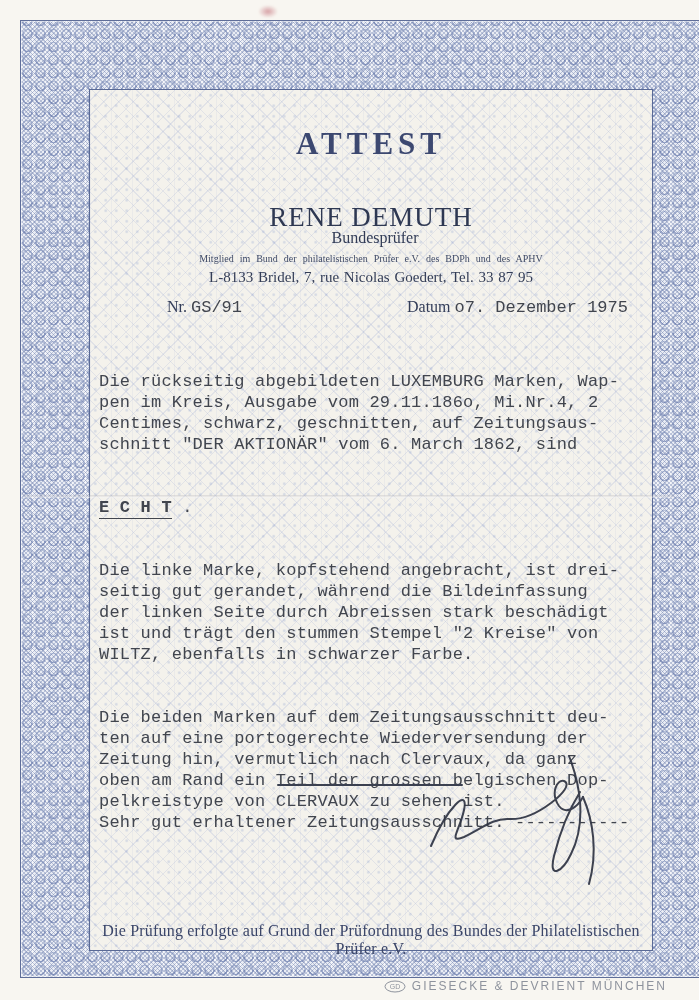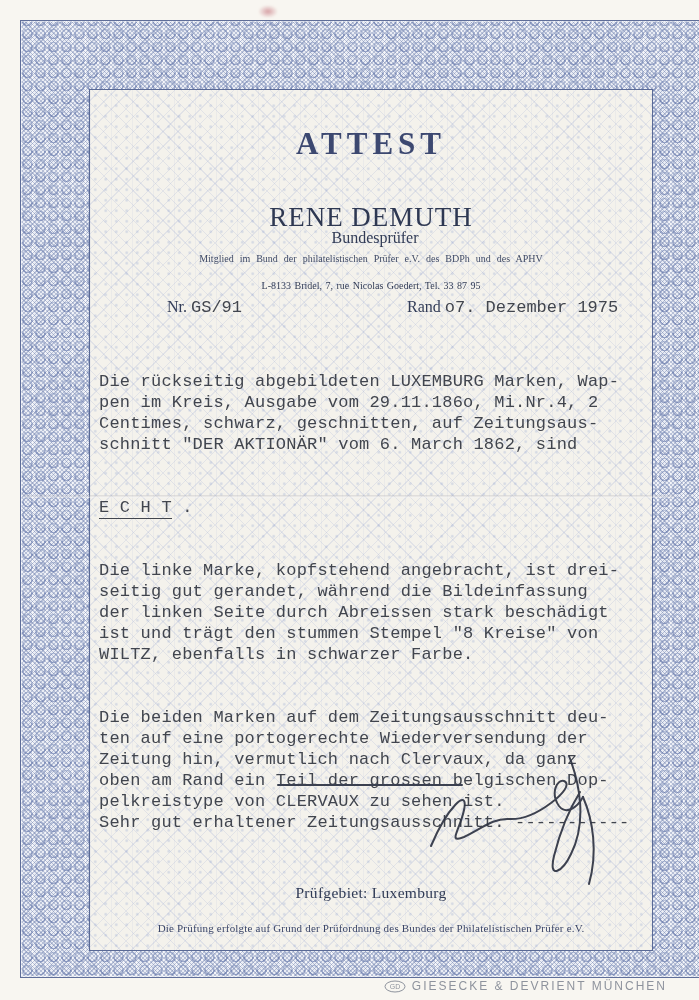--- a/index.html
+++ b/index.html
@@ -38,41 +38,41 @@
   .abs{position:absolute;}
   .centered{left:0;right:0;text-align:center;}
   
   .attest-title{
     top:36px;font-size:31px;font-weight:bold;letter-spacing:5px;
     color:#3c4870;
   }
   .examiner-name{top:112px;font-size:27px;letter-spacing:1px;color:#2e3852;}
   .examiner-role{top:139px;font-size:16px;color:#323c56;margin-left:8px;}
   .membership{top:163px;font-size:10px;word-spacing:3.5px;color:#3f4a66;}
-  .address{top:190px;font-size:10px;color:#323c56;word-spacing:1px;}
+  .address{top:179px;font-size:15px;color:#323c56;word-spacing:1px;}
   
   .meta-row{top:208px;left:9px;width:552px;height:22px;}
   .meta-label{font-size:16px;color:#333d58;}
   .tw{font-family:"Liberation Mono","DejaVu Sans Mono",monospace;color:#41454e;}
   .meta-value{font-size:17px;}
   .nr-group{position:absolute;left:68px;top:0;}
   .date-group{position:absolute;left:308px;top:0;}
   
   .body-block{
     top:239px;left:9px;width:554px;
     font-family:"Liberation Mono","DejaVu Sans Mono",monospace;
     font-size:17px;line-height:21px;letter-spacing:.2px;color:#41454e;
     white-space:pre;
   }
-  .verdict{border-bottom:1.5px solid #41454e;padding-bottom:1px;}
+  .verdict{border-bottom:1.5px solid #41454e;padding-bottom:1px;font-weight:bold;}
   
   .sig-line{top:694px;left:187px;width:186px;height:2px;background:#3a4050;border-radius:1px;}
   .sig-svg{top:660px;left:327px;}
   .pruefgebiet{top:794px;font-size:15.5px;letter-spacing:.3px;color:#2f3a55;}
-  .footer-line{top:832px;font-size:11px;color:#3a4568;letter-spacing:.2px;}
+  .footer-line{top:832px;font-size:16px;color:#3a4568;letter-spacing:.2px;}
   
   .red-smudge{
     left:258px;top:5px;width:20px;height:13px;
     background:radial-gradient(ellipse at center, rgba(186,88,100,.55), rgba(186,88,100,0) 70%);
     filter:blur(1px);
   }
   .crease{
     left:24px;top:495px;width:650px;height:3px;
     background:linear-gradient(180deg, rgba(130,130,142,.22), rgba(255,255,255,.45));
     filter:blur(.4px);
@@ -104,55 +104,54 @@
     <div class="abs centered membership">Mitglied im Bund der philatelistischen Prüfer e.V. des BDPh und des APHV</div>
 
     <div class="abs centered address">L-8133 Bridel, 7, rue Nicolas Goedert, Tel. 33 87 95</div>
 
     <div class="abs meta-row">
       <span class="nr-group">
         <span class="meta-label">Nr.</span>
         <span class="tw meta-value">GS/91</span>
       </span>
       <span class="date-group">
-        <span class="meta-label">Rand</span>
+        <span class="meta-label">Datum</span>
         <span class="tw meta-value">o7. Dezember 1975</span>
       </span>
     </div>
 
     <div class="abs body-block">
       <div>Die rückseitig abgebildeten LUXEMBURG Marken, Wap-
 pen im Kreis, Ausgabe vom 29.11.186o, Mi.Nr.4, 2
 Centimes, schwarz, geschnitten, auf Zeitungsaus-
 schnitt "DER AKTIONÄR" vom 6. March 1862, sind</div>
       <div><span class="verdict">E C H T</span><span> .</span></div>
       <div>Die linke Marke, kopfstehend angebracht, ist drei-
 seitig gut gerandet, während die Bildeinfassung
 der linken Seite durch Abreissen stark beschädigt
-ist und trägt den stummen Stempel "8 Kreise" von
+ist und trägt den stummen Stempel "2 Kreise" von
 WILTZ, ebenfalls in schwarzer Farbe.</div>
       <div>Die beiden Marken auf dem Zeitungsausschnitt deu-
 ten auf eine portogerechte Wiederversendung der
 Zeitung hin, vermutlich nach Clervaux, da ganz
 oben am Rand ein Teil der grossen belgischen Dop-
 pelkreistype von CLERVAUX zu sehen ist.
 Sehr gut erhaltener Zeitungsausschnitt. -----------</div>
     </div>
 
     <div class="abs sig-line"></div>
 
     <svg class="abs sig-svg" width="215" height="140" viewBox="0 0 215 140">
       <g fill="none" stroke="#2e3342" stroke-width="2" stroke-linecap="round" opacity="0.92">
         <path d="M14,96 C30,58 52,36 47,60 C43,80 30,94 47,87 C64,79 76,68 92,69 C108,70 122,62 134,53 C146,44 154,34 147,31 C140,29 133,43 142,56 C149,65 160,58 166,47"></path>
         <path d="M152,6 C163,34 170,72 154,104 C146,121 131,131 137,106 C141,90 148,66 163,42"></path>
         <path d="M166,47 C176,70 181,102 172,134"></path>
       </g>
     </svg>
 
-    <div class="abs centered pruefgebiet">Prüfgebiet: Luxemburg</div>
 
     <div class="abs centered footer-line">Die Prüfung erfolgte auf Grund der Prüfordnung des Bundes der Philatelistischen Prüfer e.V.</div>
 
   </div>
 </div>
 
 <div class="abs crease"></div>
 
 <div class="abs imprint">
   <svg width="22" height="13" viewBox="0 0 22 13">

